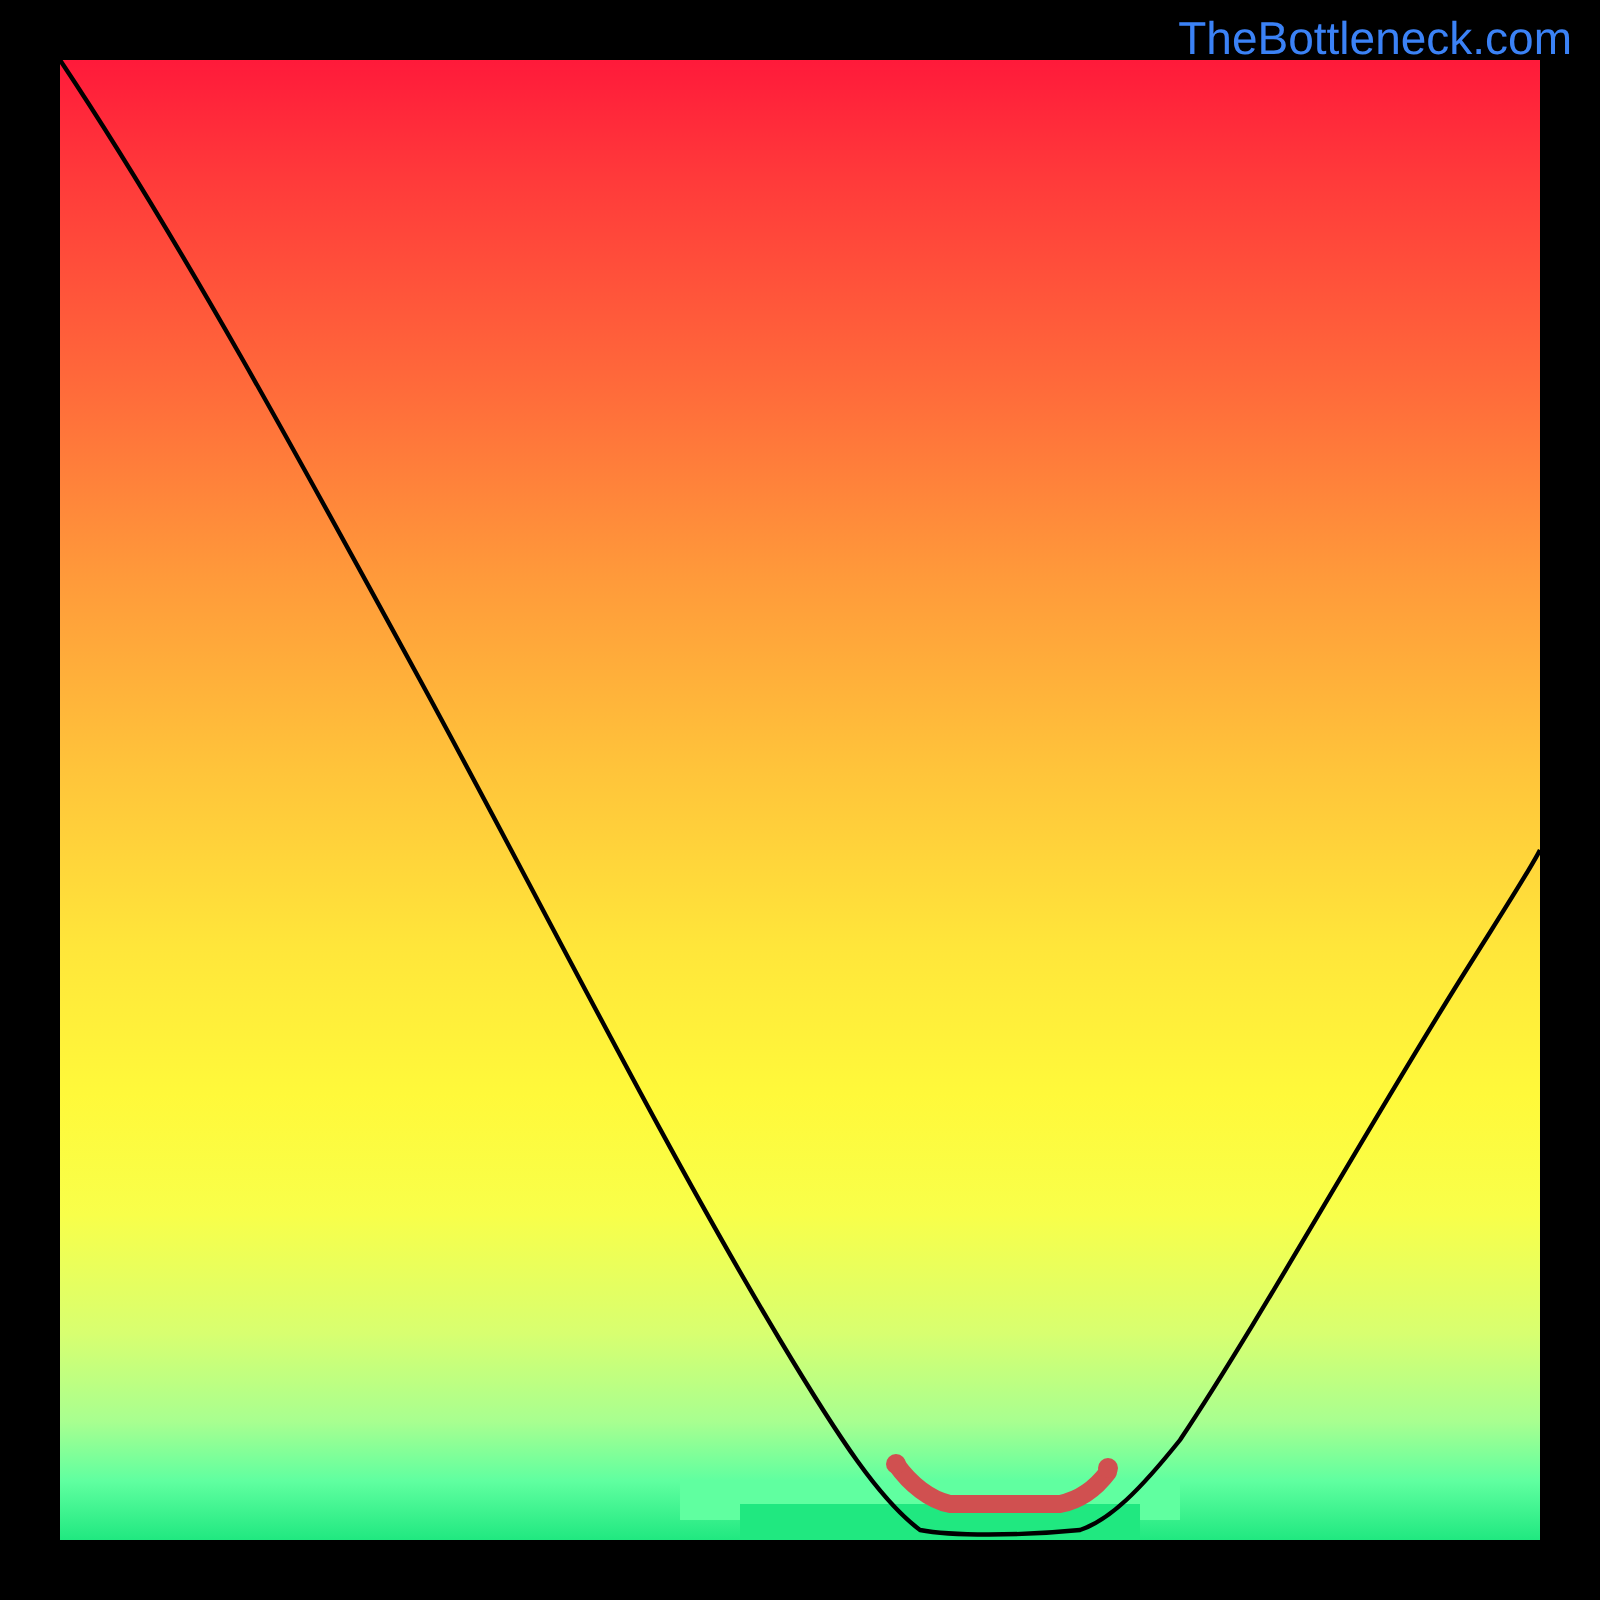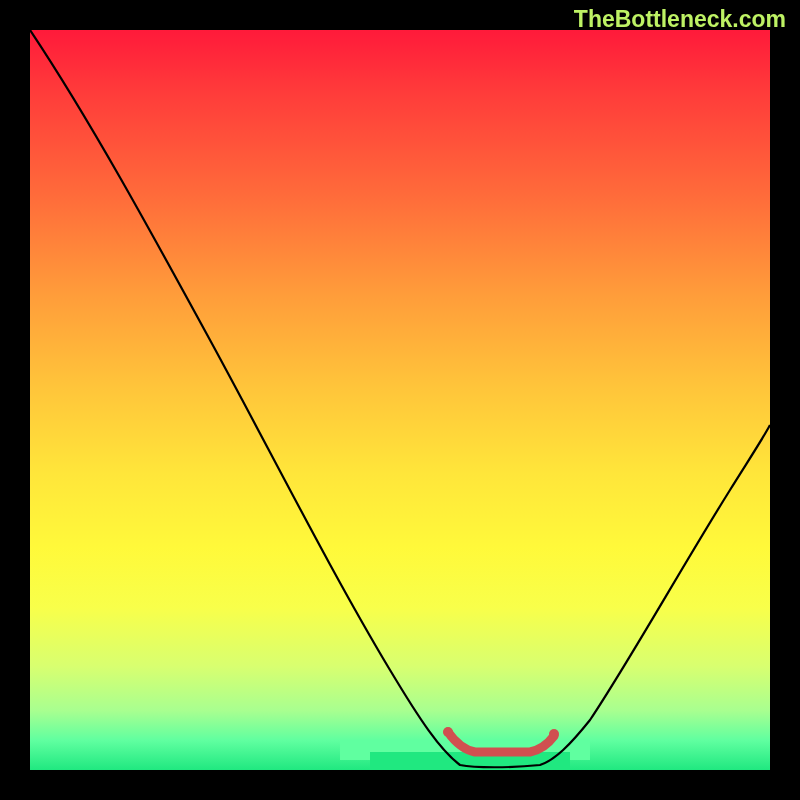--- a/index.html
+++ b/index.html
@@ -8,23 +8,23 @@
     height: 800px;
     background: #000;
     font-family: Arial, sans-serif;
     position: relative;
     overflow: hidden;
   }
   .watermark {
     position: absolute;
     top: 6px;
     right: 14px;
-    color: #bef264;
+    color: #3b82f6;
     font-size: 23px;
-    font-weight: bold;
+    font-weight: normal;
     z-index: 10;
   }
   .plot-area {
     position: absolute;
     left: 30px;
     top: 30px;
     width: 740px;
     height: 740px;
     background: linear-gradient(to bottom,
       #ff1a3a 0%,

